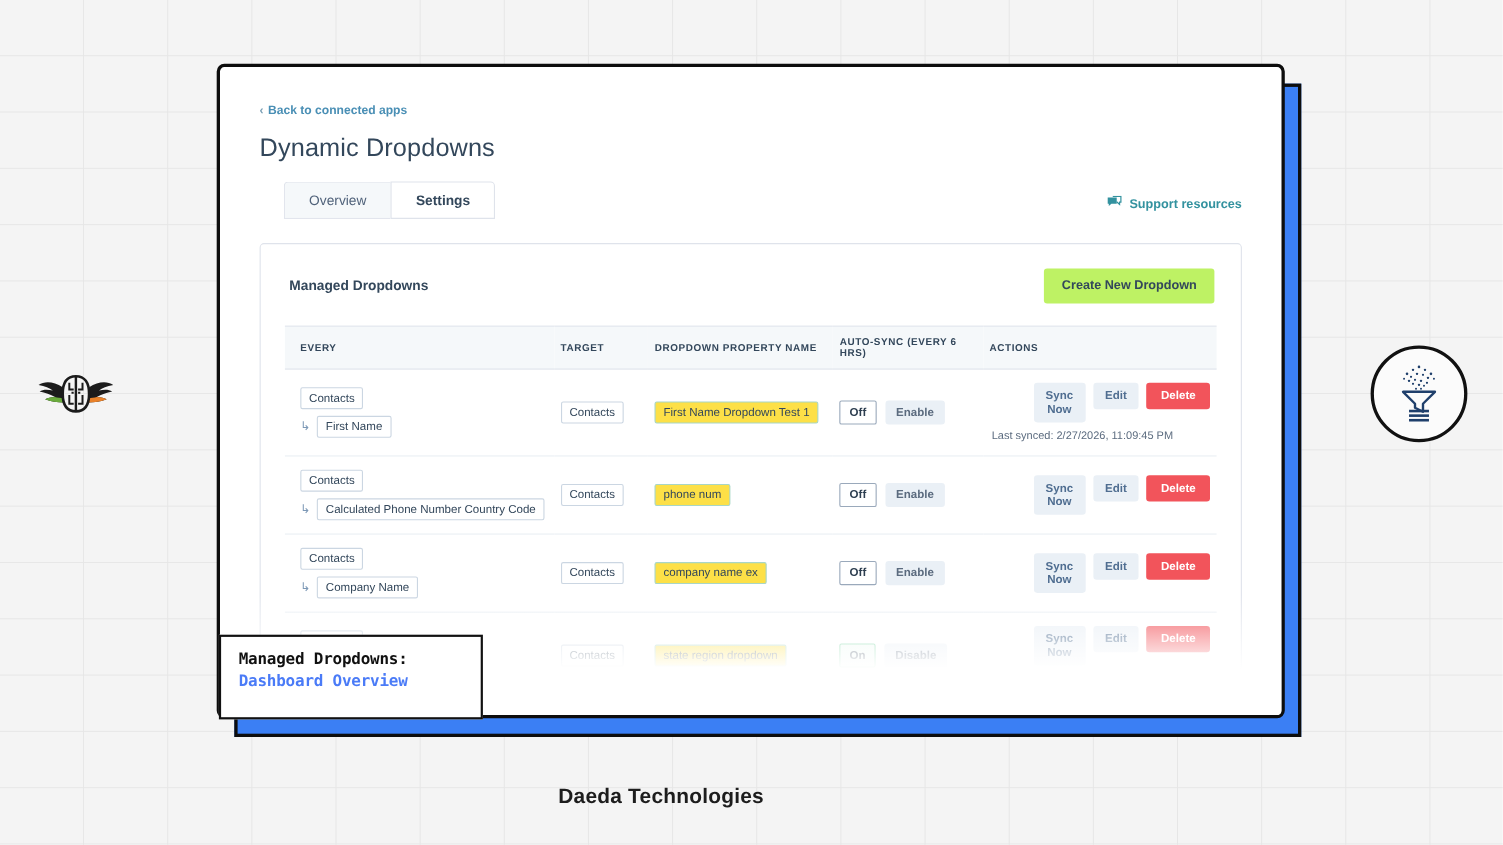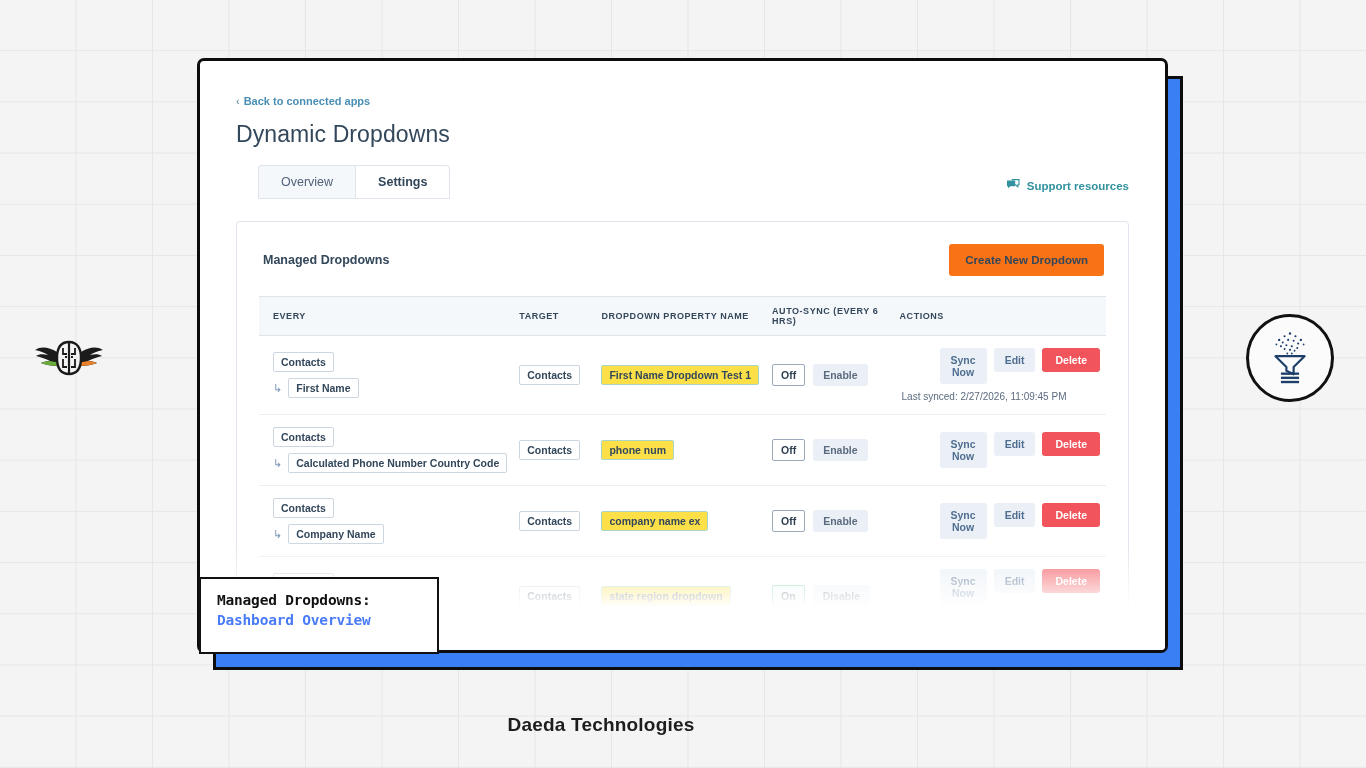--- a/index.html
+++ b/index.html
@@ -129,21 +129,21 @@
     background: #fff;
     padding: 22px 22px 0 22px;
     height: 420px;
   }
   .panel-head {
     display: flex; align-items: center; justify-content: space-between;
     padding: 0 2px 0 4px;
   }
   #panel-title { font-size: 12.5px; font-weight: 700; color: #33475b; }
   #create-new-dropdown-button {
-    background: #f97316; color: #33475b;
+    background: #bef264; color: #33475b;
     border: none; border-radius: 3px;
     font-size: 11.5px; font-weight: 600;
     padding: 10px 16px; cursor: pointer;
     font-family: inherit;
   }
 
   
   #dropdowns-table { width: 100%; border-collapse: collapse; margin-top: 20px; }
   #dropdowns-table thead th {
     text-align: left;
@@ -167,21 +167,21 @@
   .col-sync     { width: 150px; }
   .col-actions  { width: auto; }
 
   
   .chip {
     display: inline-block;
     border: 1px solid #cbd6e2;
     border-radius: 2px;
     background: #fff;
     color: #33475b;
-    font-size: 10.5px; font-weight: 700;
+    font-size: 10.5px; font-weight: 400;
     padding: 3px 7px;
     white-space: nowrap;
   }
   .chip-green {
     border: 1px solid #a8d6c6;
     background: #fde047;
     color: #33475b;
   }
   .child-row { margin-top: 6px; display: flex; align-items: center; gap: 6px; }
   .child-arrow { color: #7c98b6; font-size: 11px; line-height: 1; }

